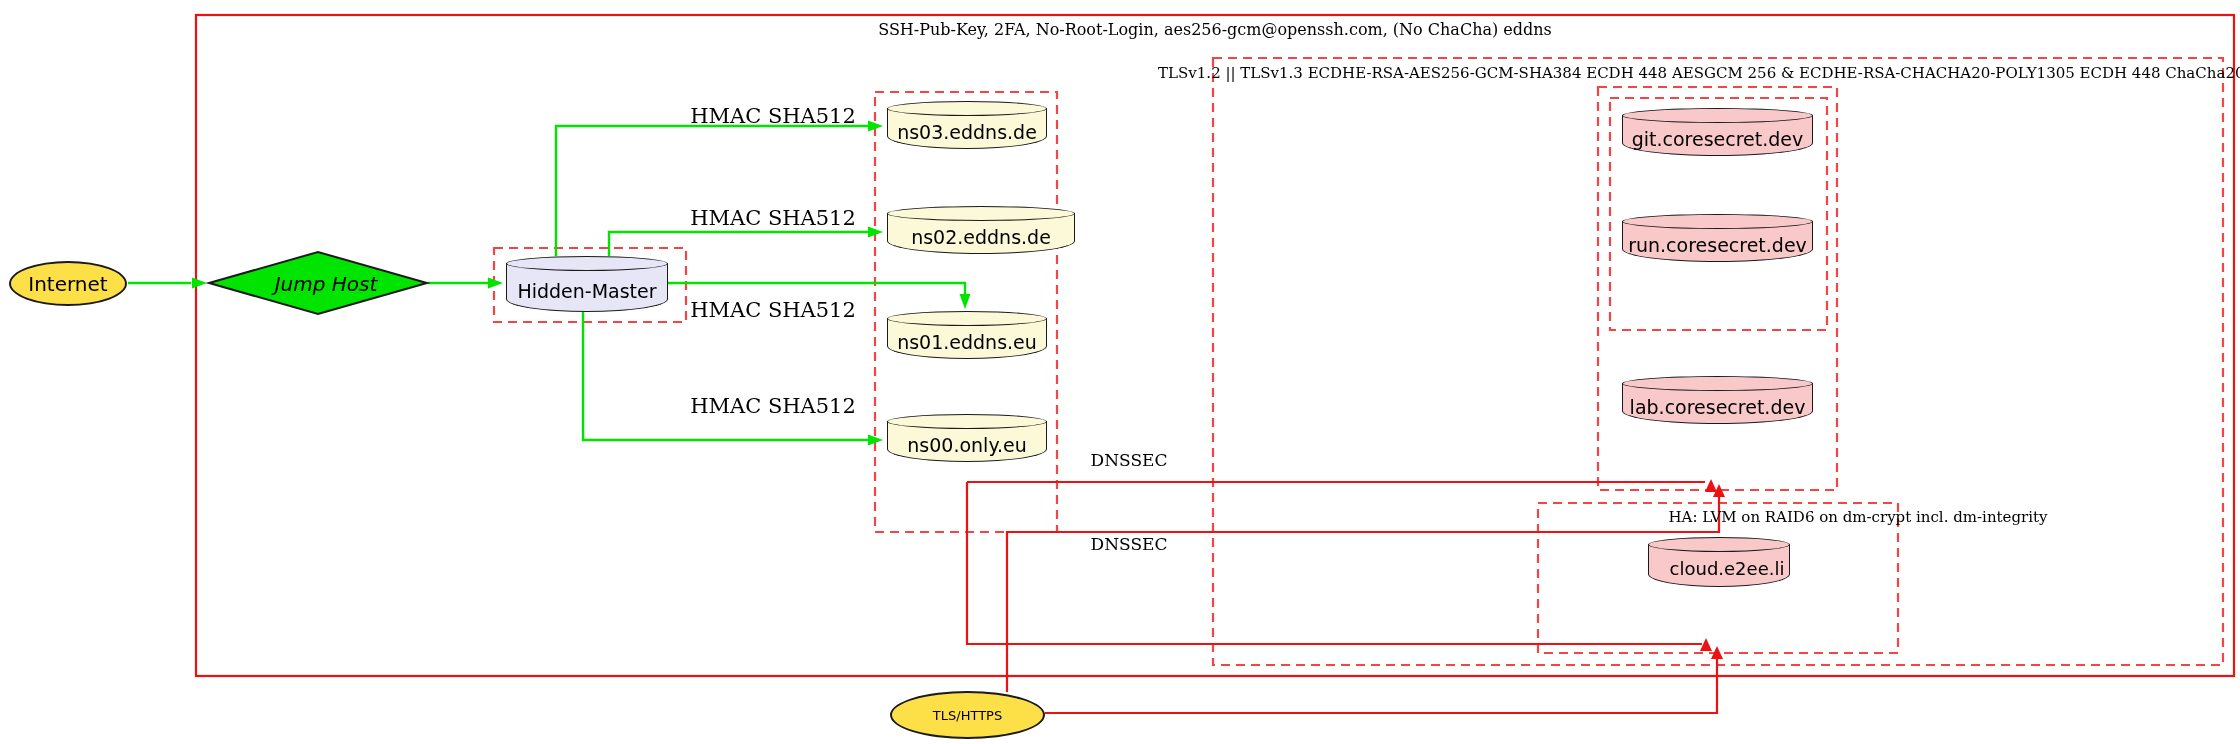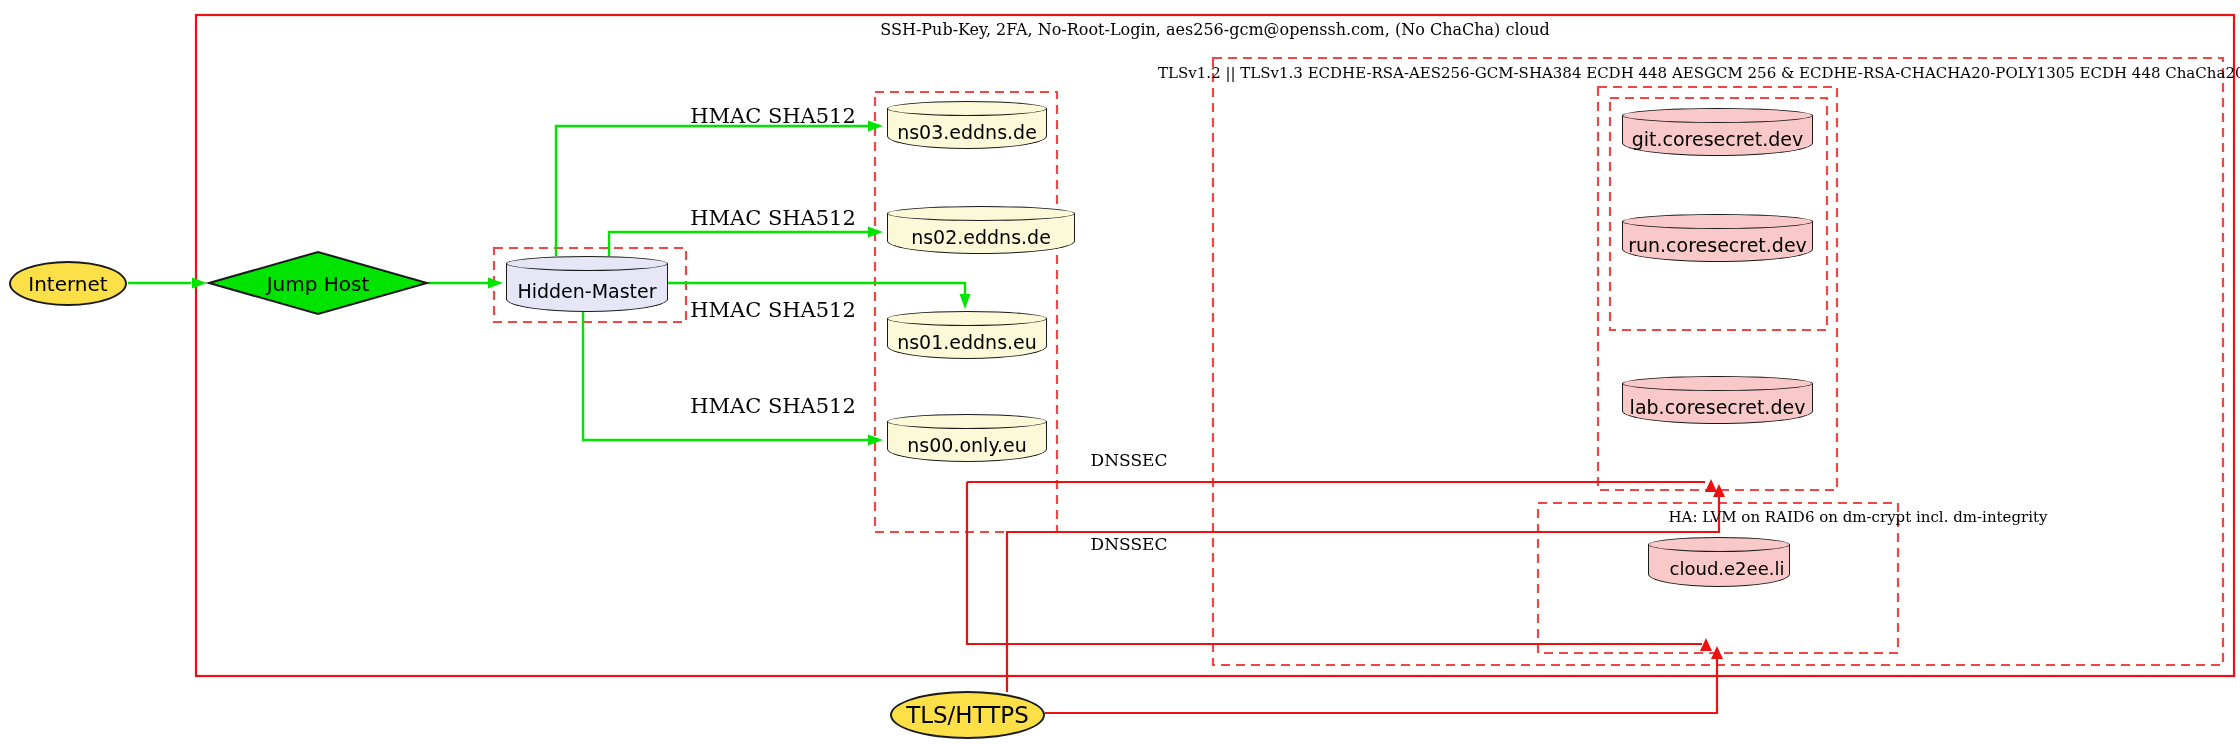--- a/index.html
+++ b/index.html
@@ -81,25 +81,25 @@
     <path d="M1045,713 H1717 V659" stroke="#ee1111" stroke-width="2.2" fill="none"></path>
     <polygon points="1717,646 1711,659 1723,659" fill="#ee1111"></polygon>
 
     <polygon points="209,283 318,252 427,283 318,314" fill="#00e400" stroke="#1a1a1a" stroke-width="2"></polygon>
   </svg>
 
   <div class="ell" style="left:9px;top:261px;width:118px;height:45px;">
     <span>Internet</span>
   </div>
 
-  <div class="ell" style="left:890px;top:691px;width:155px;height:48px;font-size:23px;">
+  <div class="ell" style="left:890px;top:691px;width:155px;height:48px;font-size:13px;">
     <span>TLS/HTTPS</span>
   </div>
 
-  <div class="diamond-label" style="left:318px;top:284px;">Jump Host</div>
+  <div class="diamond-label" style="left:326px;top:284px;font-style:italic;">Jump Host</div>
 
   <div class="cyl fill-lav" style="left:506px;top:256px;width:162px;height:56px;">
     <div class="ctop"></div>
     <div class="cbody"></div>
     <div class="clbl">Hidden-Master</div>
   </div>
 
   <div class="cyl fill-yellow" style="left:887px;top:101px;width:160px;height:48px;">
     <div class="ctop"></div>
     <div class="cbody"></div>
@@ -148,17 +148,17 @@
     <div class="clbl" style="font-size:18px;margin-left:16px;">cloud.e2ee.li</div>
   </div>
 
   <div class="elbl" style="left:773px;top:104px;">HMAC SHA512</div>
   <div class="elbl" style="left:773px;top:206px;">HMAC SHA512</div>
   <div class="elbl" style="left:773px;top:298px;">HMAC SHA512</div>
   <div class="elbl" style="left:773px;top:394px;">HMAC SHA512</div>
   <div class="elbl small" style="left:1129px;top:450px;">DNSSEC</div>
   <div class="elbl small" style="left:1129px;top:534px;">DNSSEC</div>
 
-  <div class="klbl" style="left:1215px;top:20px;">SSH-Pub-Key, 2FA, No-Root-Login, aes256-gcm@openssh.com, (No ChaCha) cloud</div>
+  <div class="klbl" style="left:1215px;top:20px;">SSH-Pub-Key, 2FA, No-Root-Login, aes256-gcm@openssh.com, (No ChaCha) eddns</div>
   <div class="klbl tiny" style="left:1718px;top:64px;">TLSv1.2 || TLSv1.3 ECDHE-RSA-AES256-GCM-SHA384 ECDH 448 AESGCM 256 &amp; ECDHE-RSA-CHACHA20-POLY1305 ECDH 448 ChaCha20 256</div>
   <div class="klbl tiny" style="left:1814px;top:508px;margin-left:44px;">HA: LVM on RAID6 on dm-crypt incl. dm-integrity</div>
 
 </div>
 
 </body></html>

